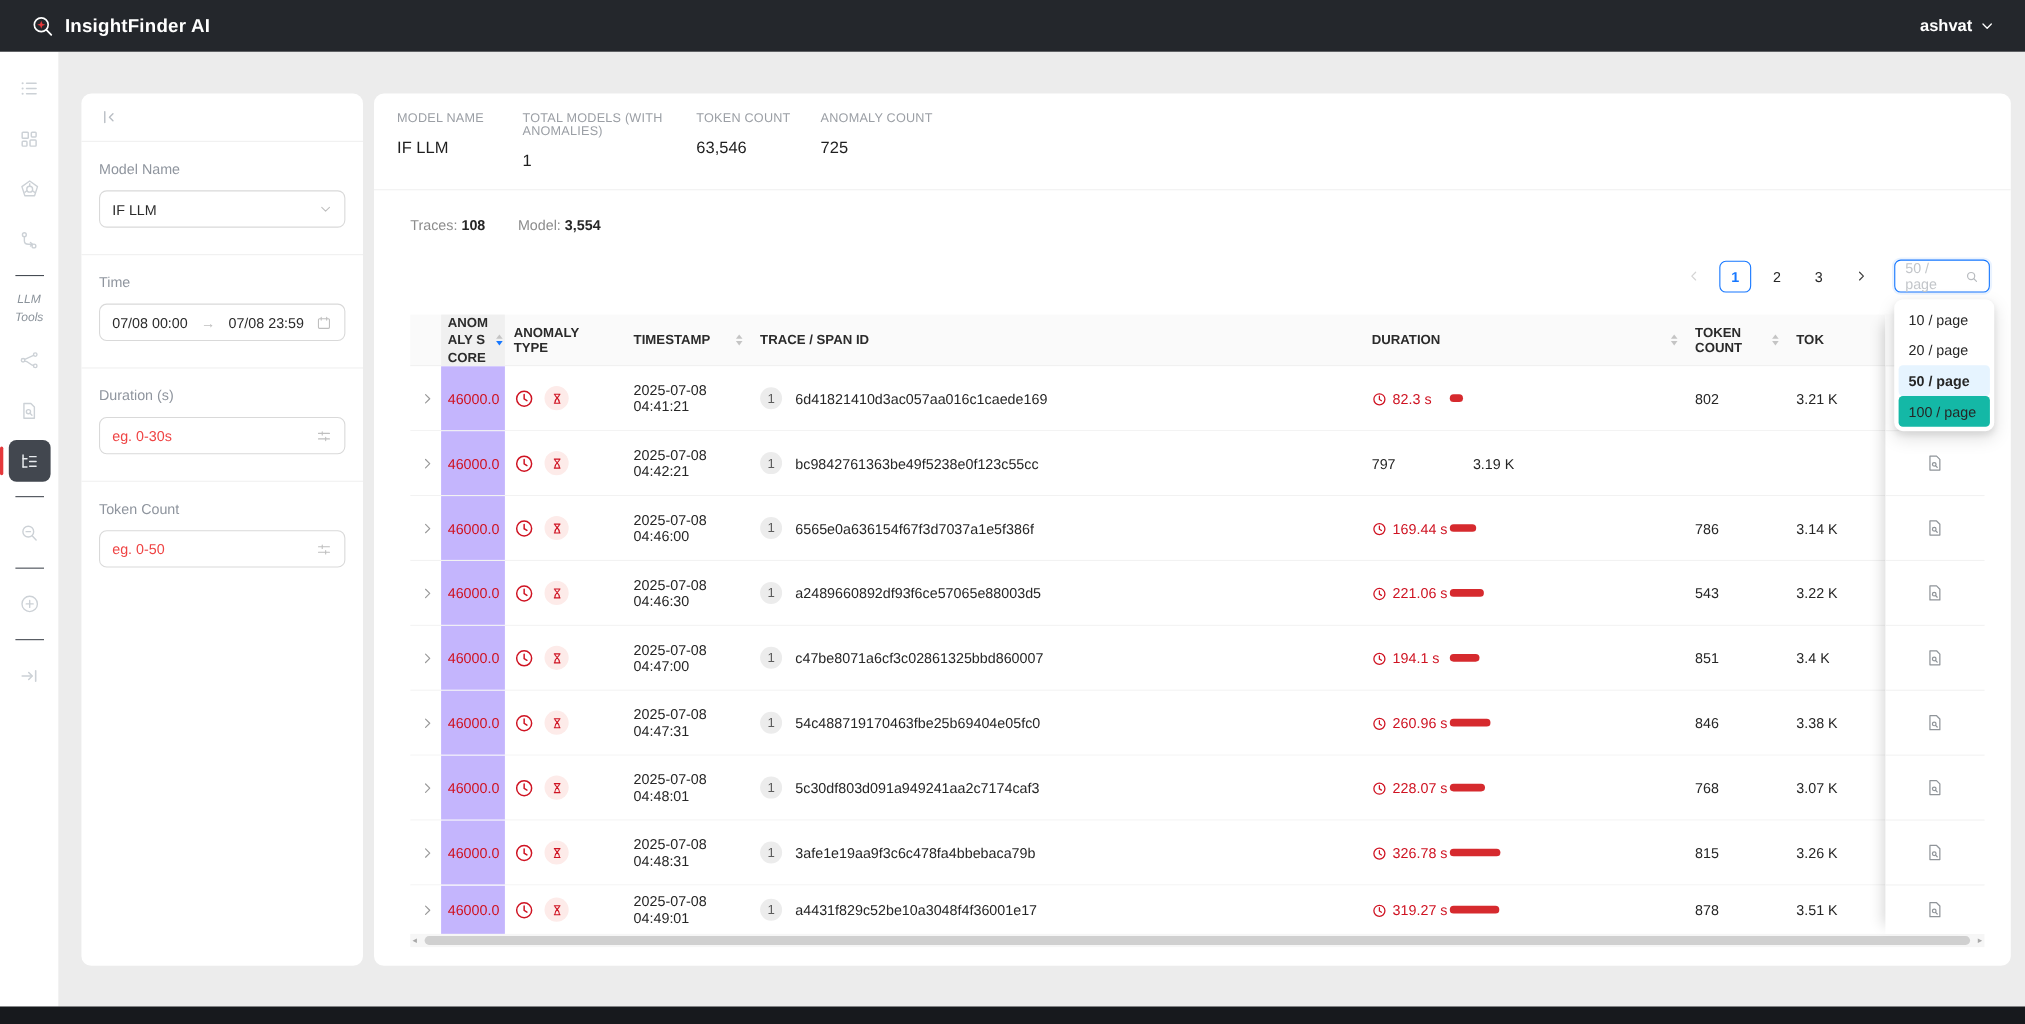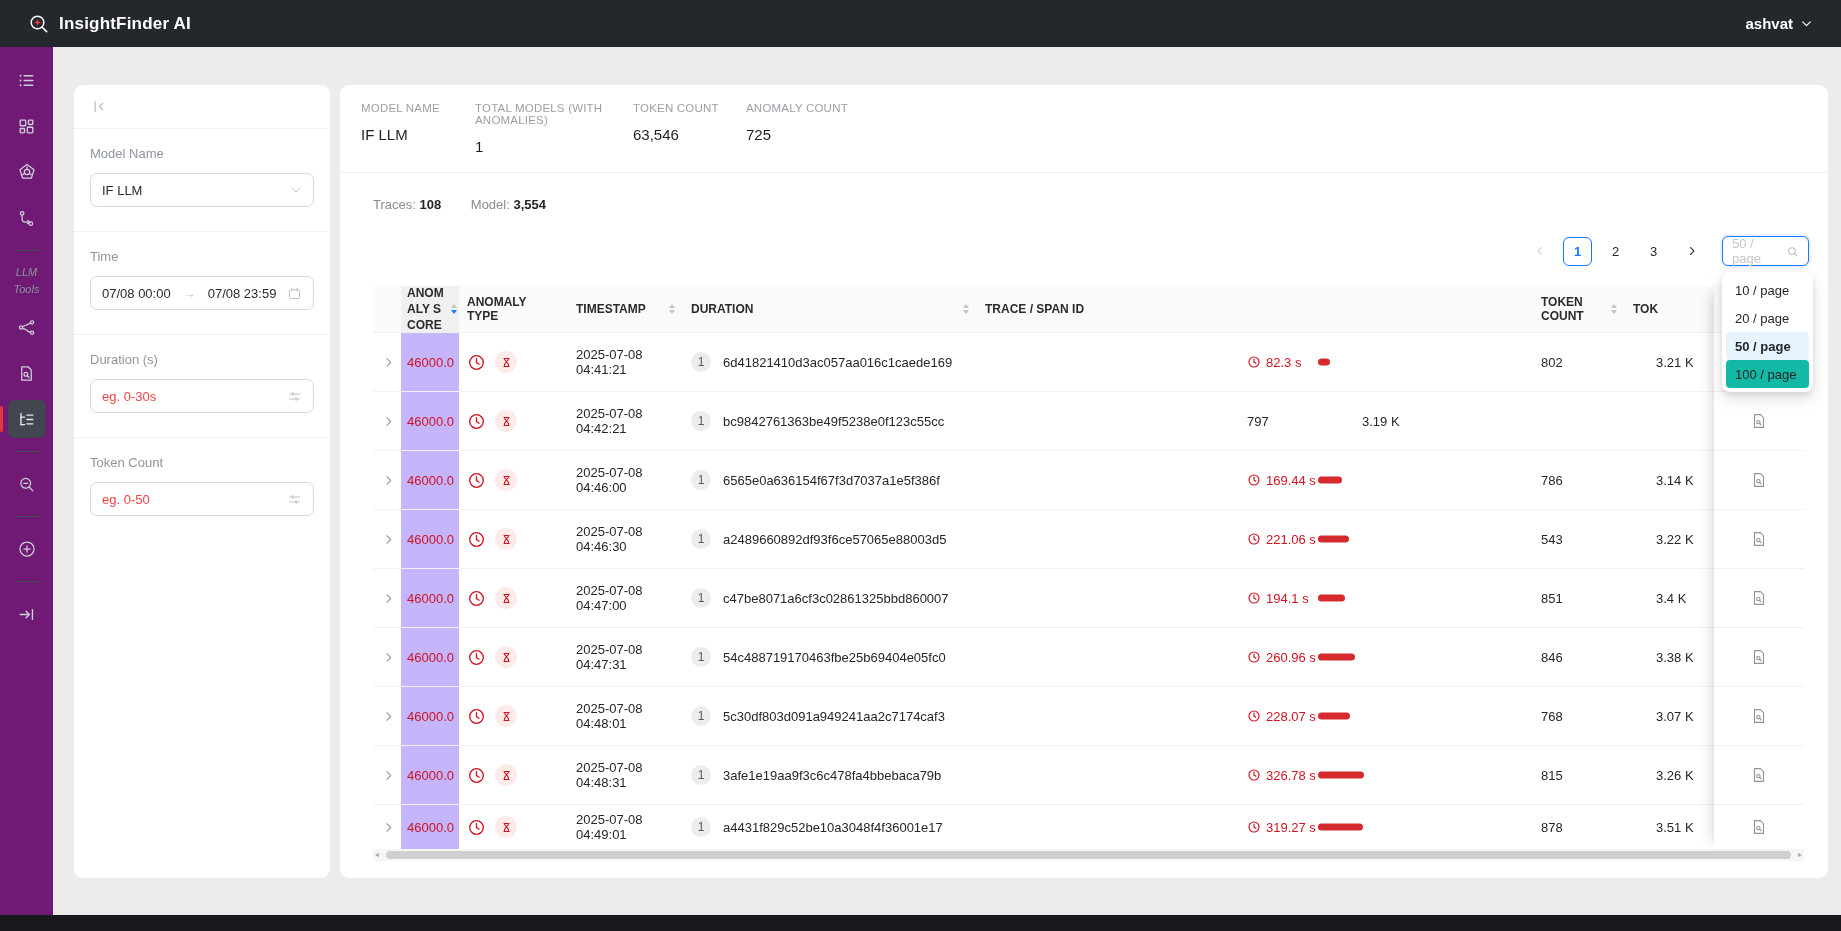--- a/index.html
+++ b/index.html
@@ -6,21 +6,21 @@
   html,body { margin:0; padding:0; }
   body { font-family:"Liberation Sans", sans-serif; }
   #root { position:relative; width:1841px; height:931px; background:#ececec; overflow:hidden;text-decoration:underline; }
 
   
   .topbar { position:absolute; top:0; left:0; width:100%; height:47px; background:#24272c; display:flex; align-items:center; padding:0 28px; z-index:30; }
   .brand { color:#ffffff; font-size:17px; font-weight:bold; margin-left:9px; letter-spacing:.2px; }
   .user { margin-left:auto; display:flex; align-items:center; gap:7px; color:#fff; font-weight:bold; font-size:15px; }
 
   
-  .leftnav { position:absolute; top:47px; left:0; width:53px; bottom:16px; background:#701a75; display:flex; flex-direction:column; align-items:center; padding-top:10px; z-index:20; }
+  .leftnav { position:absolute; top:47px; left:0; width:53px; bottom:16px; background:#ffffff; display:flex; flex-direction:column; align-items:center; padding-top:10px; z-index:20; }
   .nav-item { position:relative; width:38px; height:38px; margin:4px 0; border-radius:7px; display:flex; align-items:center; justify-content:center; color:#ccd1d6; }
   .nav-item.active { background:#42474f; }
   .nav-item.active .abar { position:absolute; left:-8px; top:6px; width:3px; height:26px; background:#e5383b; border-radius:2px; }
   .nav-divider { width:26px; border-top:1px solid #474c54; margin:9px 0; }
   .nav-label { color:#8b939b; font-style:italic; font-size:11px; line-height:1.55; text-align:center; margin:4px 0 6px; }
 
   
   .filter-card { position:absolute; left:74px; top:85px; width:256px; height:793px; background:#fff; border-radius:9px; z-index:5; }
   .fc-top { height:44px; display:flex; align-items:center; padding:0 17px; border-bottom:1px solid #f0f0f0; color:#b9bec4; }
   .fsec { padding:17px 16px 24px; border-bottom:1px solid #f0f0f0; }
@@ -80,23 +80,23 @@
 
   .tr { display:flex; align-items:center; height:59px; border-bottom:1px solid #f2f2f2; font-size:13px; color:#262626; background:#fff; }
   .tr.clip { height:44px; border-bottom:none; overflow:hidden; }
   .td { display:flex; align-items:center; padding:0 8px; height:100%; }
   .td.c-score { background:#c4b5fd; color:var(--red); padding:0 2px 0 6px; }
   .td.c-exp { color:#9a9a9a; padding:0 0 0 9px; }
   .type-ic { display:flex; align-items:center; gap:9px; }
   .pinkdot { width:22px; height:22px; border-radius:50%; background:#fdebe9; display:flex; align-items:center; justify-content:center; }
   .badge { width:20px; height:20px; border-radius:50%; background:#ececec; color:#5c5c5c; font-size:12px; display:flex; align-items:center; justify-content:center; margin-right:12px; flex:none; }
   .dur-cell { position:relative; }
-  .dur-text { color:var(--red); display:flex; align-items:flex-start; gap:5px; white-space:nowrap; }
+  .dur-text { color:var(--red); display:flex; align-items:flex-end; gap:5px; white-space:nowrap; }
   .dur-bar { position:absolute; left:79px; top:50%; transform:translateY(-50%); height:7px; border-radius:4px; background:#d62a2e; }
-  .clipval { display:inline-block; max-width:38px; overflow:hidden; white-space:nowrap;margin-left:23px; }
+  .clipval { display:inline-block; max-width:38px; overflow:hidden; white-space:nowrap; }
 
   .fixed-col { position:absolute; top:0; right:0; width:90px; background:#fff; box-shadow:-10px 0 12px -8px rgba(0,0,0,.16); z-index:6; }
   .fc-head { height:47px; background:#fafafa; border-bottom:1px solid #efefef; }
   .fc-cell { height:59px; border-bottom:1px solid #f2f2f2; display:flex; align-items:center; justify-content:center; color:#8f9499; }
   .fc-cell.clip { height:44px; border-bottom:none; }
 
   .hscroll { position:relative; height:12px; background:#f6f6f6; margin-top:0; }
   .hthumb { position:absolute; left:13px; right:13px; top:2px; height:8px; border-radius:4px; background:#d0d0d0; }
   .harrow { position:absolute; top:1px; font-size:8px; color:#a9a9a9; }
   .harrow.l { left:2px; } .harrow.r { right:2px; }
@@ -333,30 +333,30 @@
         <span class="th c-type">
             <span>ANOMALY TYPE</span>
           </span>
         <span class="th c-ts">
           <span>TIMESTAMP</span>
           <span class="sorter ml-auto">
               <span class="up"></span>
               <span class="dn"></span>
             </span>
         </span>
+        <span class="th c-trace">
+            <span>TRACE / SPAN ID</span>
+          </span>
         <span class="th c-dur">
           <span>DURATION</span>
           <span class="sorter ml-auto">
               <span class="up"></span>
               <span class="dn"></span>
             </span>
         </span>
-        <span class="th c-trace">
-            <span>TRACE / SPAN ID</span>
-          </span>
         <span class="th c-tok">
           <span>TOKEN COUNT</span>
           <span class="sorter">
               <span class="up"></span>
               <span class="dn"></span>
             </span>
         </span>
         <span class="th c-tok2">
             <span>TOK</span>
           </span>

